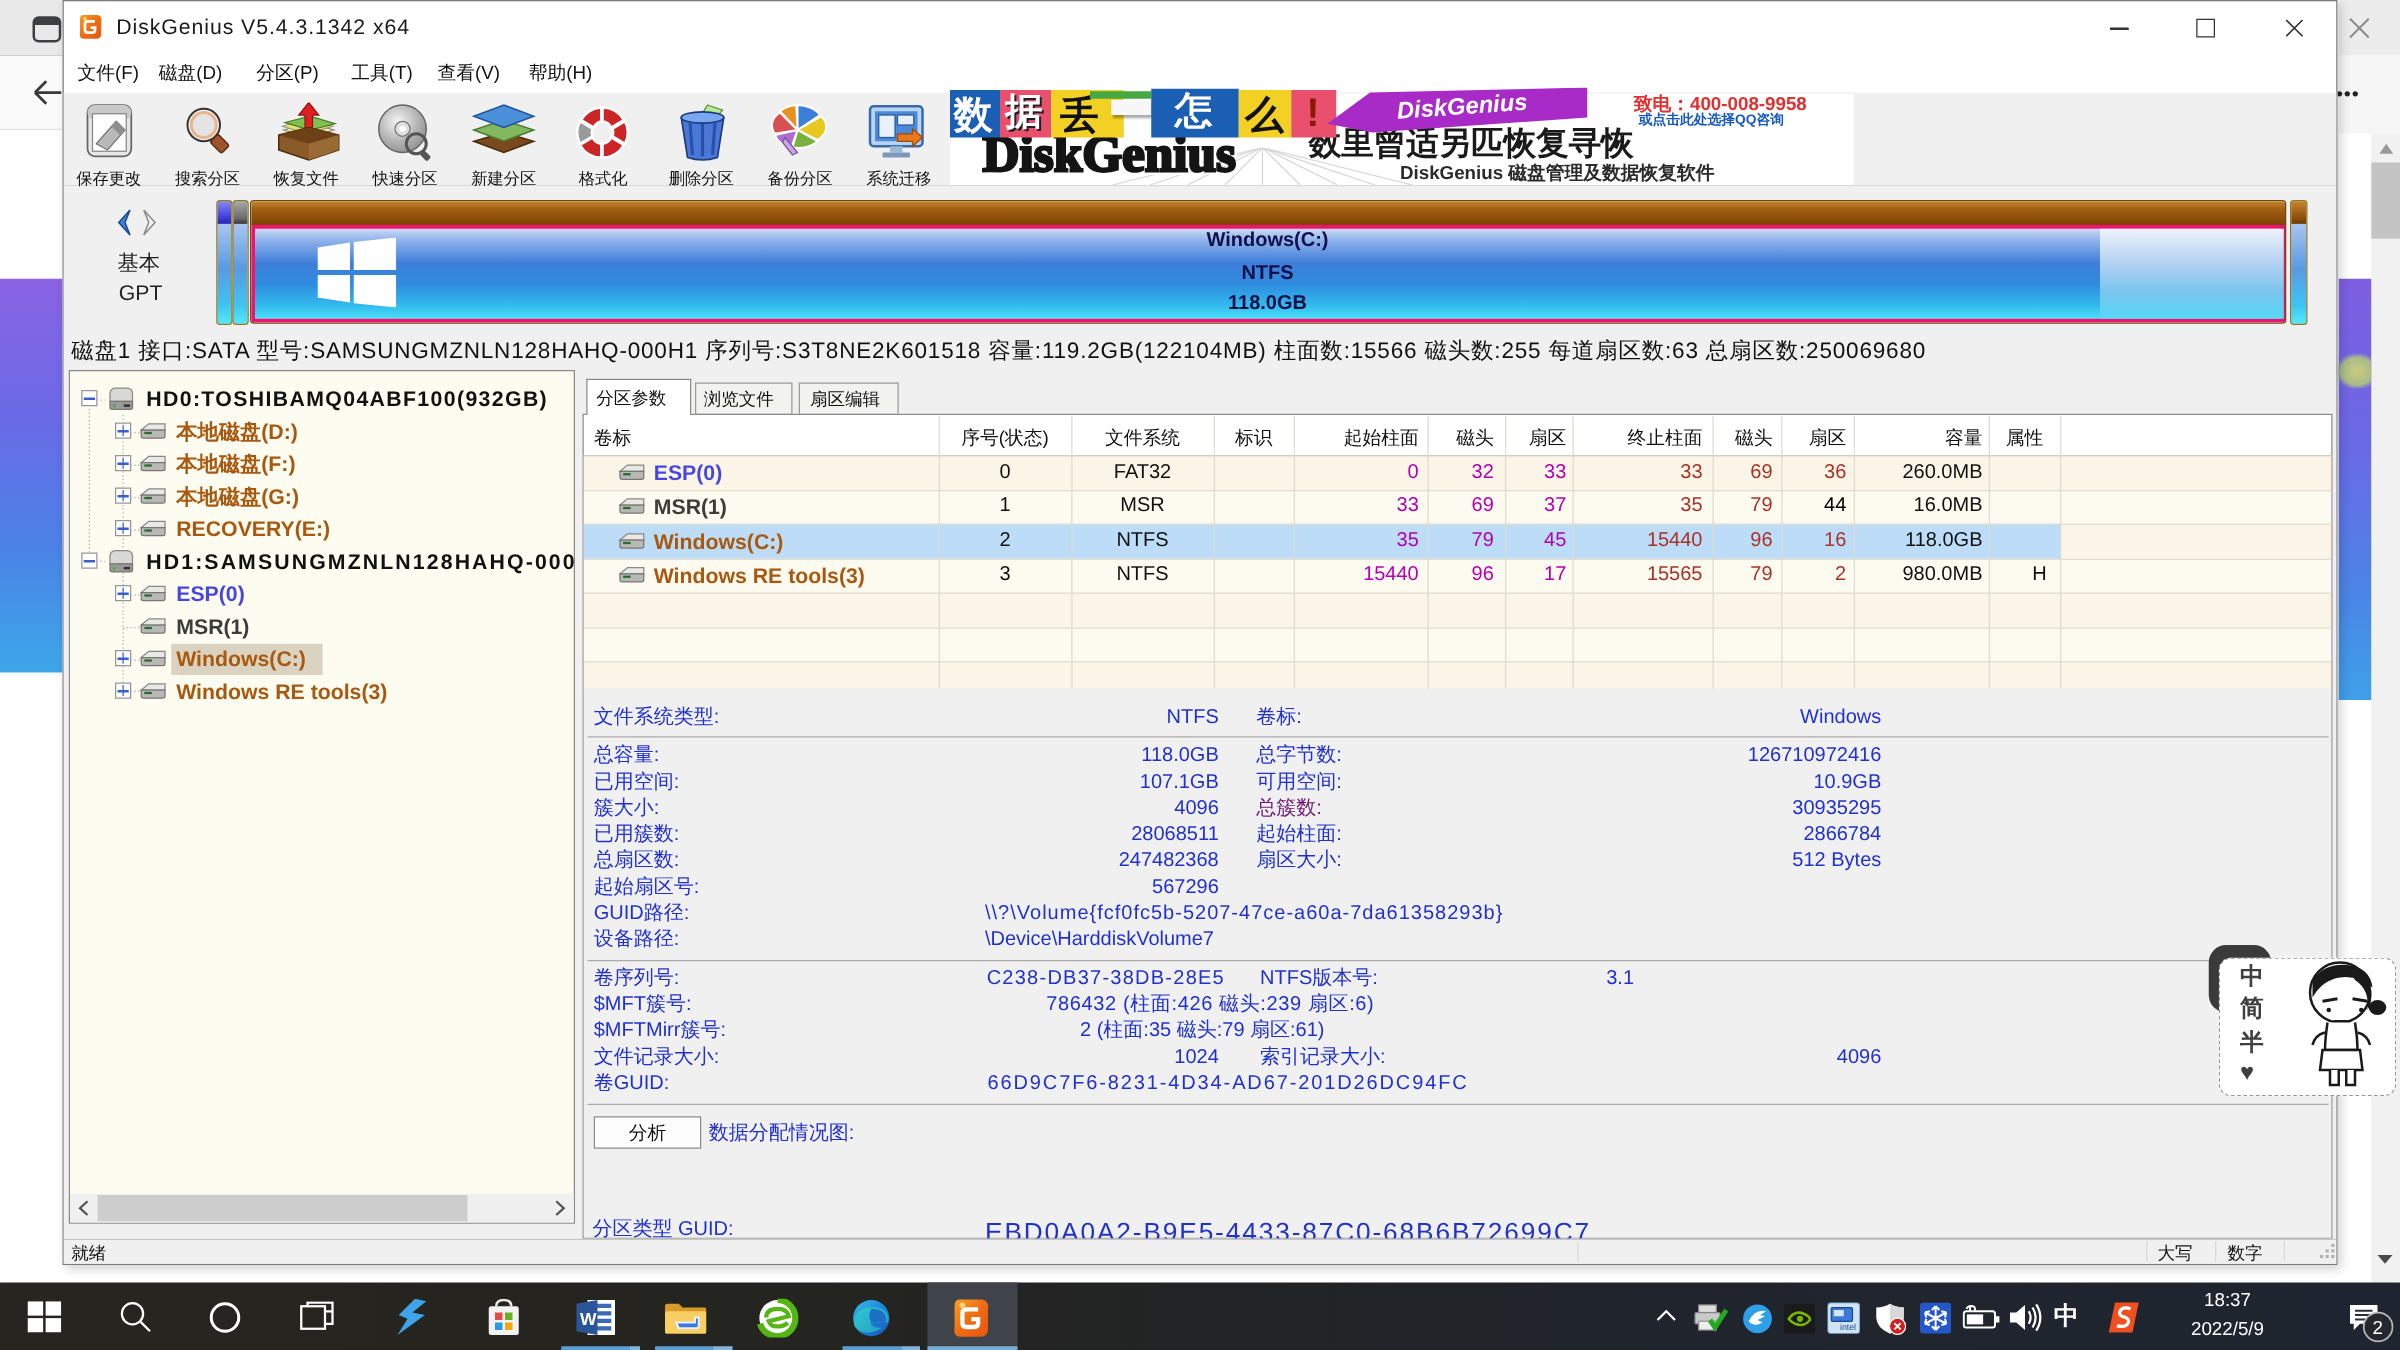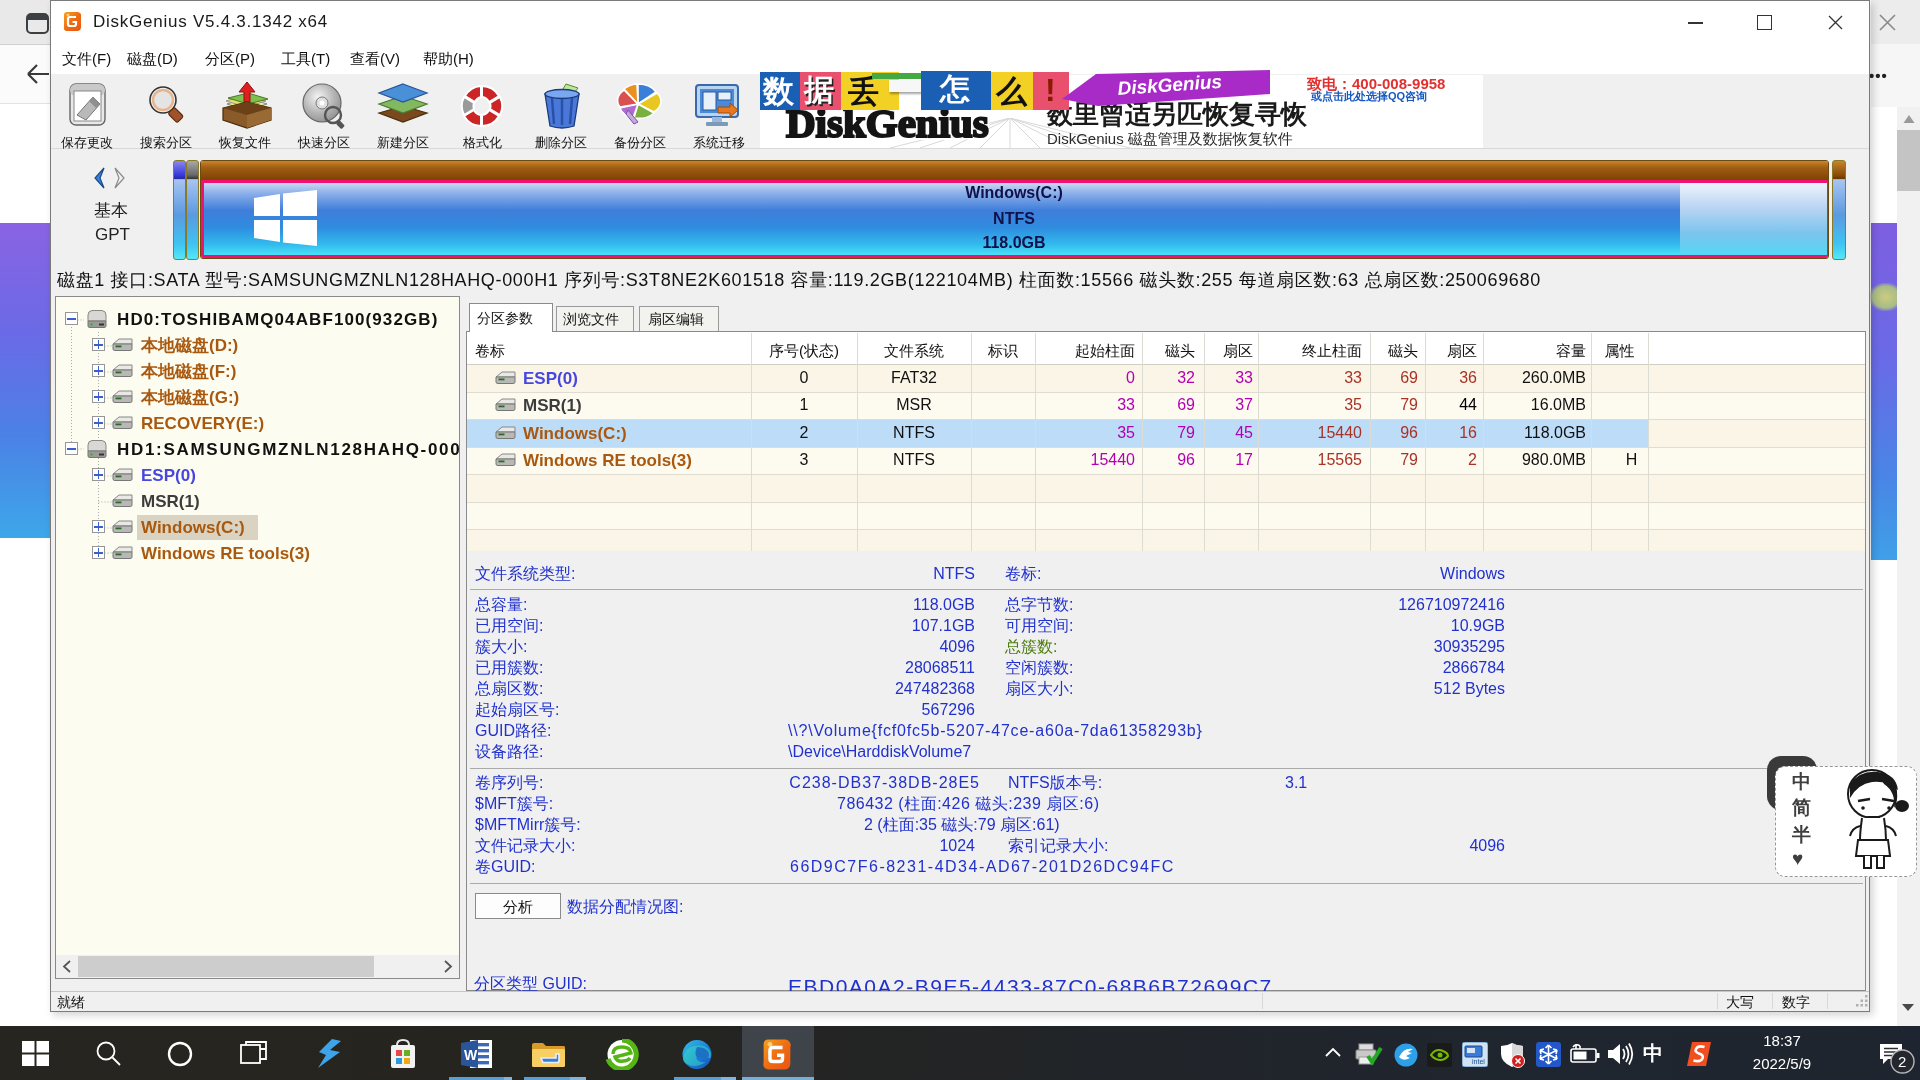--- a/index.html
+++ b/index.html
@@ -168,21 +168,21 @@
 
 
 <div class="a" style="left:760px;top:75px;width:723px;height:73px;background:#fff;"></div>
 <svg class="a" style="left:880px;top:118px;" width="260" height="30" viewBox="0 0 260 30">
 <g stroke="#d8d8d8" stroke-width="1">
       <path d="M130 0 L10 30M130 0 L40 30M130 0 L70 30M130 0 L100 30M130 0 L130 30M130 0 L160 30M130 0 L190 30M130 0 L220 30M130 0 L250 30"></path>
     </g>
 </svg>
 <div class="t" style="left:786px;top:103px;font-size:41px;font-weight:900;font-family:'Liberation Serif',serif;color:#141414;-webkit-text-stroke:2.2px #141414;letter-spacing:0px;text-shadow:3px 3px 0 #fff;">DiskGenius</div>
 <div class="t" style="left:1047px;top:101px;font-size:26px;font-weight:900;color:#1a1a1a;letter-spacing:0px;">数里曾适另匹恢复寻恢</div>
-<div class="t" style="left:1047px;top:131px;font-size:15px;font-weight:normal;color:#2b2b2b;">DiskGenius 磁盘管理及数据恢复软件</div>
+<div class="t" style="left:1120px;top:131px;font-size:15px;font-weight:bold;color:#2b2b2b;">DiskGenius 磁盘管理及数据恢复软件</div>
 
 <div class="a" style="left:760px;top:72px;width:40px;height:38px;background:#1a5fb4;"></div>
 <div class="t" style="left:763px;top:76px;font-size:31px;font-weight:bold;color:#fff;">数</div>
 <div class="a" style="left:800px;top:72px;width:41px;height:38px;background:#e8506e;"></div>
 <div class="t" style="left:804px;top:75px;font-size:30px;font-weight:bold;color:#fff;text-shadow:1.5px 1.5px 0 #222;">据</div>
 <div class="a" style="left:841px;top:72px;width:58px;height:38px;background:#f2d024;"></div>
 <div class="t" style="left:848px;top:76px;font-size:31px;font-weight:bold;color:#111;">丢</div>
 <div class="a" style="left:872px;top:73px;width:49px;height:6px;background:#46a842;"></div>
 <div class="a" style="left:889px;top:80px;width:32px;height:12px;background:#f7f7f7;box-shadow:1px 2px 2px rgba(0,0,0,.35);"></div>
 <div class="a" style="left:921px;top:71px;width:70px;height:39px;background:#1a5fb4;"></div>
@@ -446,25 +446,25 @@
 <div class="t" style="left:475px;top:597px;font-size:16px;color:#2131cd;">总容量:</div>
 <div class="t" style="left:755px;top:597px;width:220px;text-align:right;font-size:16px;color:#2131cd;">118.0GB</div>
 <div class="t" style="left:1005px;top:597px;font-size:16px;color:#2131cd;">总字节数:</div>
 <div class="t" style="left:1285px;top:597px;width:220px;text-align:right;font-size:16px;color:#2131cd;">126710972416</div>
 <div class="t" style="left:475px;top:618px;font-size:16px;color:#2131cd;">已用空间:</div>
 <div class="t" style="left:755px;top:618px;width:220px;text-align:right;font-size:16px;color:#2131cd;">107.1GB</div>
 <div class="t" style="left:1005px;top:618px;font-size:16px;color:#2131cd;">可用空间:</div>
 <div class="t" style="left:1285px;top:618px;width:220px;text-align:right;font-size:16px;color:#2131cd;">10.9GB</div>
 <div class="t" style="left:475px;top:639px;font-size:16px;color:#2131cd;">簇大小:</div>
 <div class="t" style="left:755px;top:639px;width:220px;text-align:right;font-size:16px;color:#2131cd;">4096</div>
-<div class="t" style="left:1005px;top:639px;font-size:16px;color:#4d7c0f;">总簇数:</div>
+<div class="t" style="left:1005px;top:639px;font-size:16px;color:#701a75;">总簇数:</div>
 <div class="t" style="left:1285px;top:639px;width:220px;text-align:right;font-size:16px;color:#2131cd;">30935295</div>
 <div class="t" style="left:475px;top:660px;font-size:16px;color:#2131cd;">已用簇数:</div>
 <div class="t" style="left:755px;top:660px;width:220px;text-align:right;font-size:16px;color:#2131cd;">28068511</div>
-<div class="t" style="left:1005px;top:660px;font-size:16px;color:#2131cd;">空闲簇数:</div>
+<div class="t" style="left:1005px;top:660px;font-size:16px;color:#2131cd;">起始柱面:</div>
 <div class="t" style="left:1285px;top:660px;width:220px;text-align:right;font-size:16px;color:#2131cd;">2866784</div>
 <div class="t" style="left:475px;top:681px;font-size:16px;color:#2131cd;">总扇区数:</div>
 <div class="t" style="left:755px;top:681px;width:220px;text-align:right;font-size:16px;color:#2131cd;">247482368</div>
 <div class="t" style="left:1005px;top:681px;font-size:16px;color:#2131cd;">扇区大小:</div>
 <div class="t" style="left:1285px;top:681px;width:220px;text-align:right;font-size:16px;color:#2131cd;">512 Bytes</div>
 <div class="t" style="left:475px;top:702px;font-size:16px;color:#2131cd;">起始扇区号:</div>
 <div class="t" style="left:755px;top:702px;width:220px;text-align:right;font-size:16px;color:#2131cd;">567296</div>
 <div class="t" style="left:475px;top:723px;font-size:16px;color:#2131cd;">GUID路径:</div>
 <div class="t" style="letter-spacing:0.8px;left:788px;top:723px;font-size:16px;color:#2131cd;">\\?\Volume{fcf0fc5b-5207-47ce-a60a-7da61358293b}</div>
 <div class="t" style="left:475px;top:744px;font-size:16px;color:#2131cd;">设备路径:</div>

